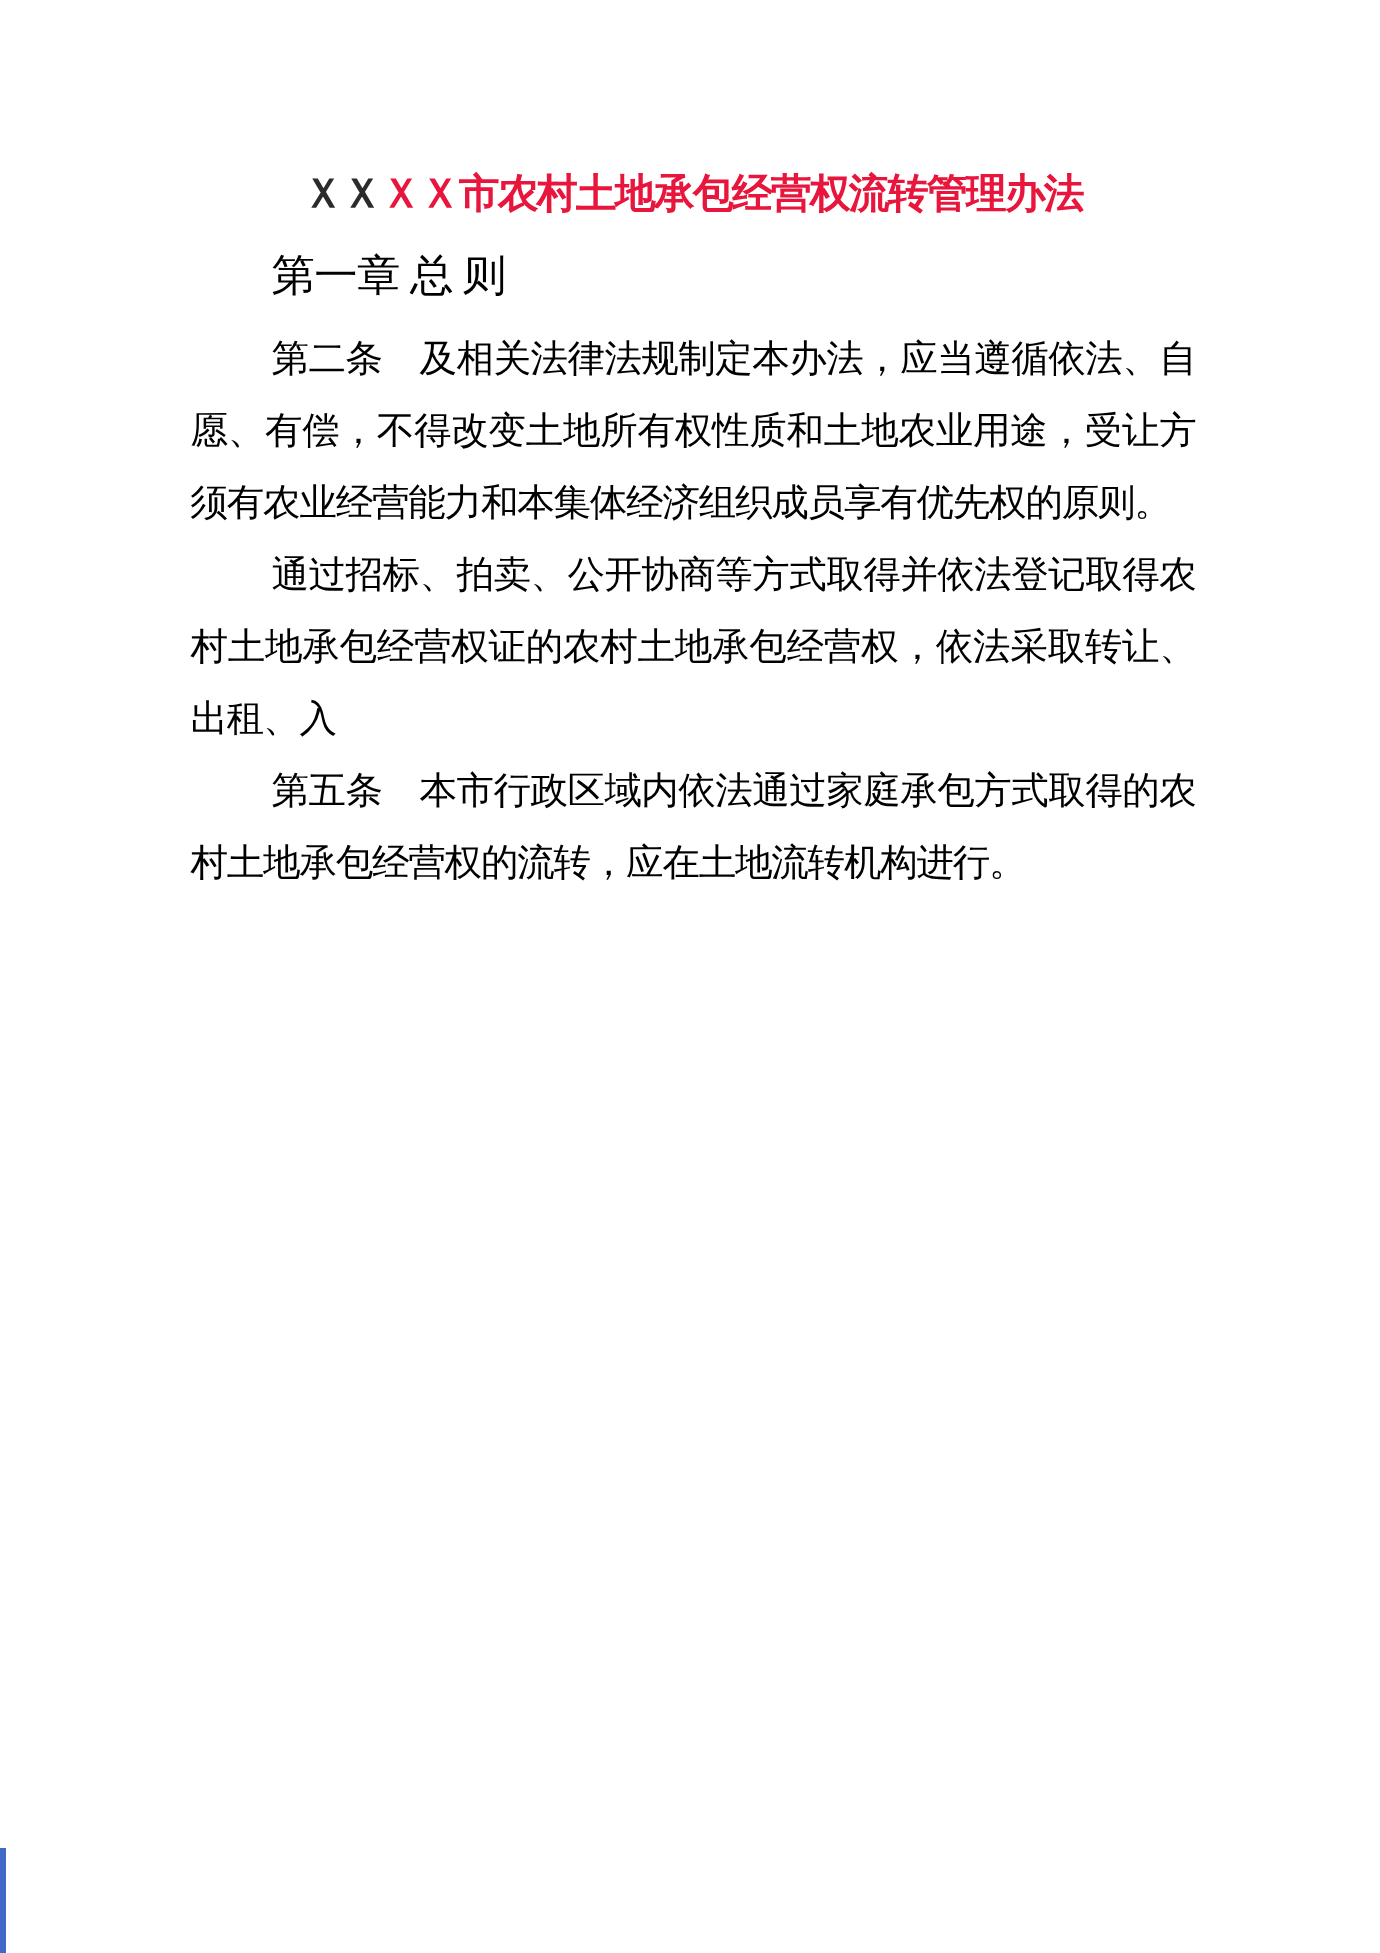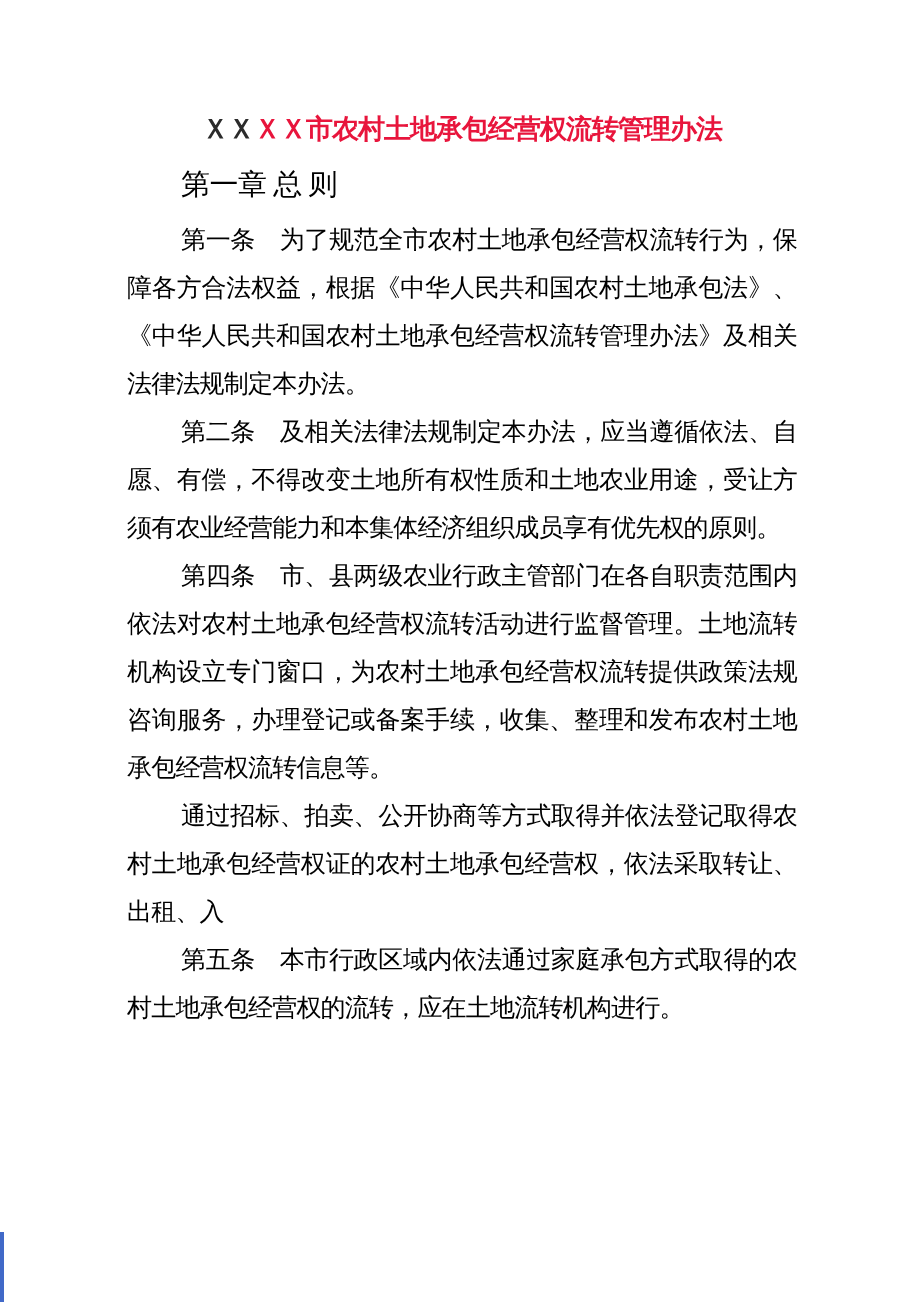--- a/index.html
+++ b/index.html
@@ -61,26 +61,24 @@
 </head>
 <body>
 
 <div class="page">
   <div class="content">
 
     <h1 class="doc-title"><span class="t-black">ＸＸ</span><span class="t-red">ＸＸ市农村土地承包经营权流转管理办法</span></h1>
 
     <p class="chapter">第一章 总 则</p>
 
-    <p class="para">第一条　为了规范全市农村土地承包经营权流转行为，保障各方合法权益，根据《中华人民共和国农村土地承包法》、《中华人民共和国农村土地承包经营权流转管理办法》及相关法律法规制定本办法。</p>
 
     <p class="para">第二条　及相关法律法规制定本办法，应当遵循依法、自愿、有偿，不得改变土地所有权性质和土地农业用途，受让方须有农业经营能力和本集体经济组织成员享有优先权的原则。</p>
 
 
-    <p class="para">第四条　市、县两级农业行政主管部门在各自职责范围内依法对农村土地承包经营权流转活动进行监督管理。土地流转机构设立专门窗口，为农村土地承包经营权流转提供政策法规咨询服务，办理登记或备案手续，收集、整理和发布农村土地承包经营权流转信息等。</p>
 
     <p class="para">通过招标、拍卖、公开协商等方式取得并依法登记取得农村土地承包经营权证的农村土地承包经营权，依法采取转让、出租、入</p>
 
     <p class="para">第五条　本市行政区域内依法通过家庭承包方式取得的农村土地承包经营权的流转，应在土地流转机构进行。</p>
 
   </div>
 
   <div class="edge-marker"></div>
 </div>
 

